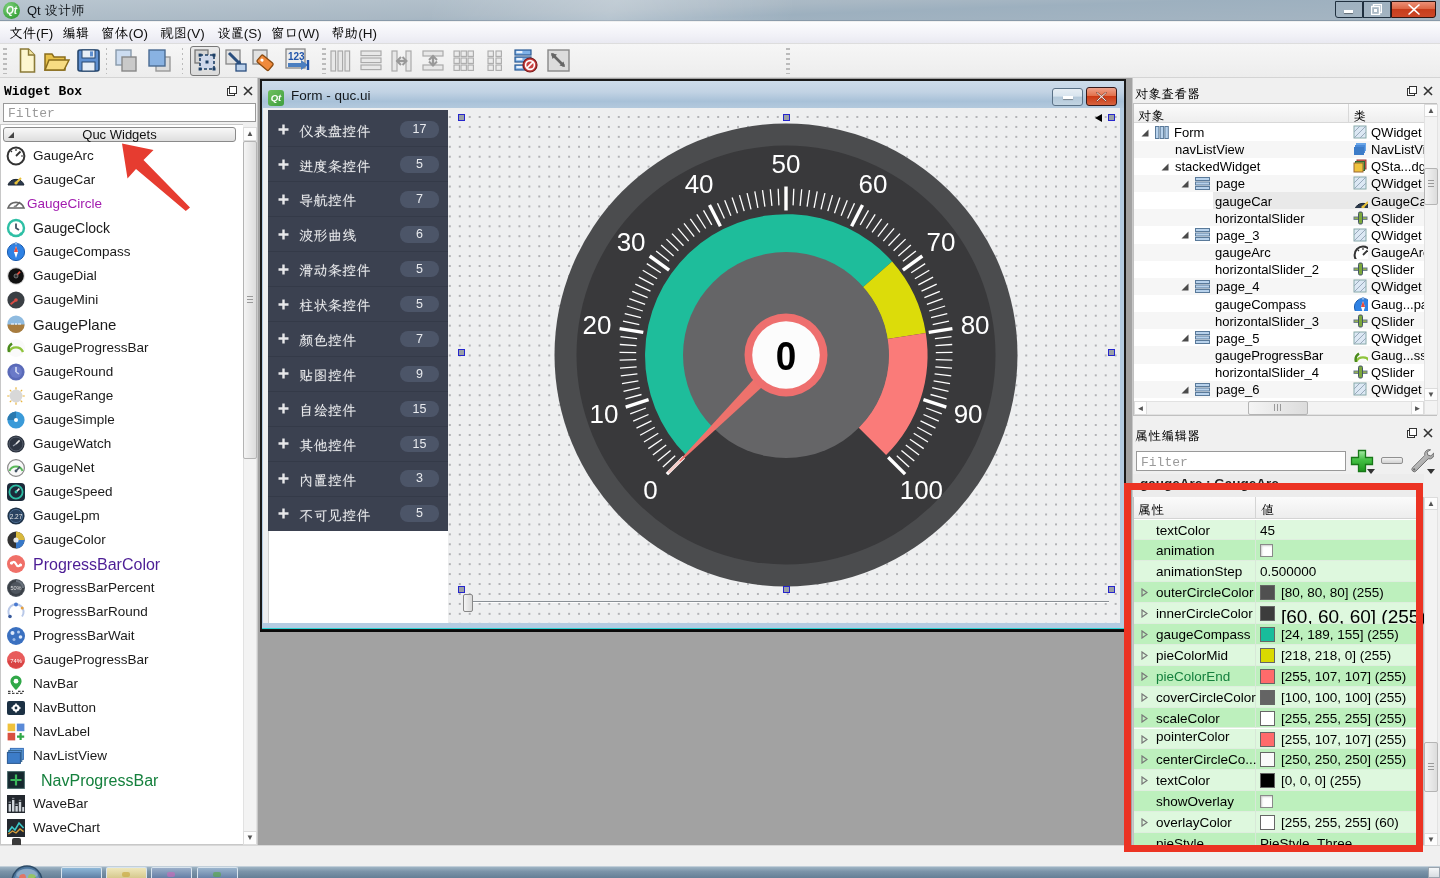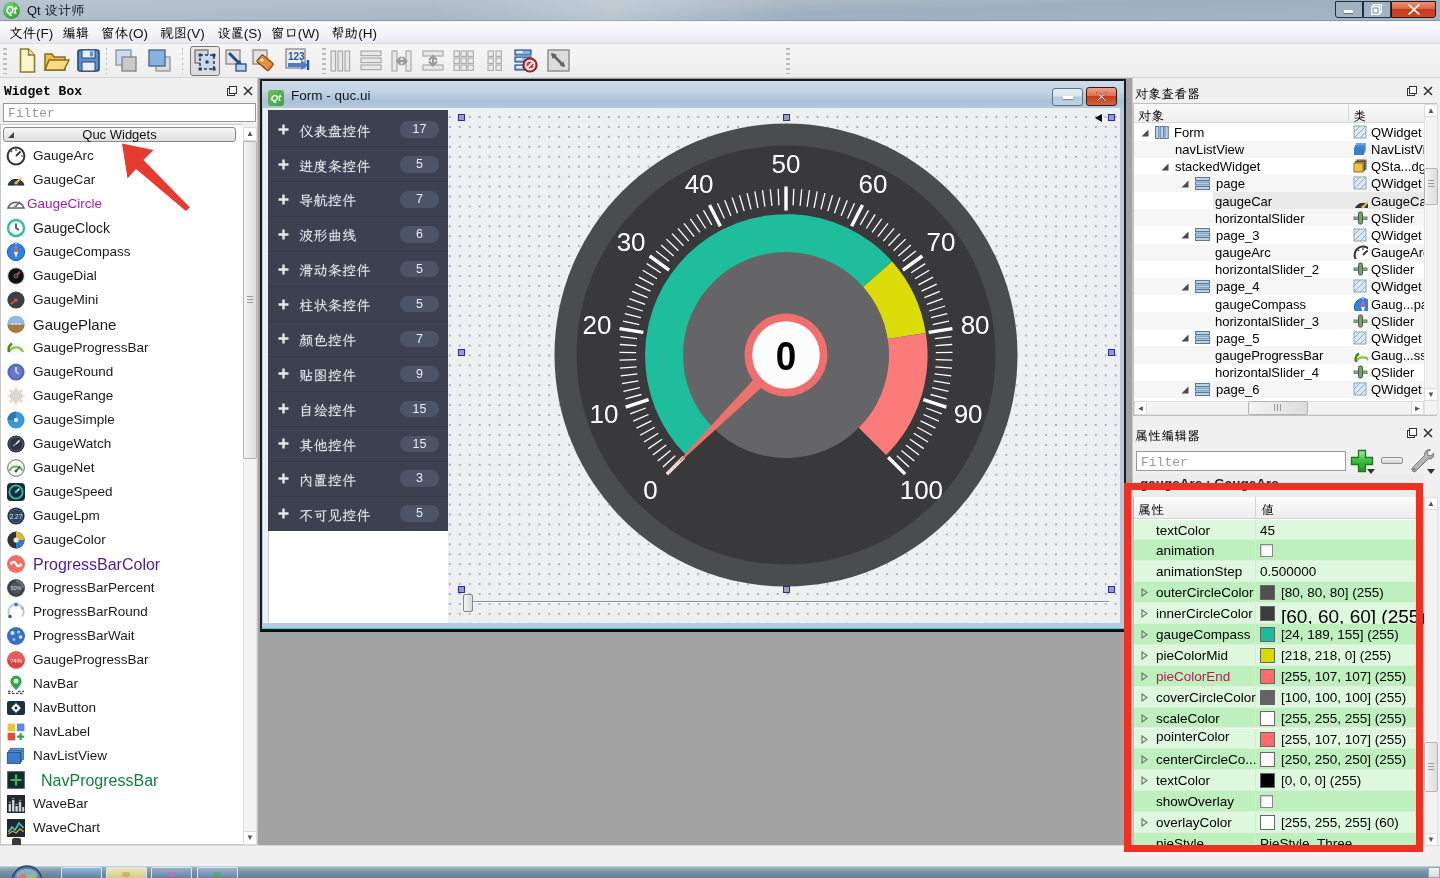--- a/index.html
+++ b/index.html
@@ -1121,21 +1121,21 @@
     <path d="M1 1 L6 4.5 L1 8 Z" fill="none" stroke="#777" stroke-width="1.2"></path>
   </svg>
 <div class="a" style="left:1156px;top:647.9px;font-size:13.5px;color:#000">pieColorMid</div>
 <div class="a" style="left:1260px;top:647.9px;width:15px;height:15px;background:#dada00;border:1px solid #666"></div>
 <div class="a" style="left:1281px;top:647.9px;font-size:13.5px;color:#000">[218, 218, 0] (255)</div>
 <div class="a" style="left:1134px;top:665.8px;width:289px;height:20.9px;background:#bdf0bd;border-bottom:1px solid #dfeedf"></div>
 <div class="a" style="left:1255px;top:665.8px;width:1px;height:20.9px;background:#d8e8d8"></div>
 <svg class="a" style="left:1141px;top:671.8px" width="7" height="9" viewBox="0 0 7 9">
     <path d="M1 1 L6 4.5 L1 8 Z" fill="none" stroke="#777" stroke-width="1.2"></path>
   </svg>
-<div class="a" style="left:1156px;top:668.8px;font-size:13.5px;color:#be185d">pieColorEnd</div>
+<div class="a" style="left:1156px;top:668.8px;font-size:13.5px;color:#15803d">pieColorEnd</div>
 <div class="a" style="left:1260px;top:668.8px;width:15px;height:15px;background:#ff6b6b;border:1px solid #666"></div>
 <div class="a" style="left:1281px;top:668.8px;font-size:13.5px;color:#000">[255, 107, 107] (255)</div>
 <div class="a" style="left:1134px;top:686.7px;width:289px;height:20.9px;background:#def8de;border-bottom:1px solid #dfeedf"></div>
 <div class="a" style="left:1255px;top:686.7px;width:1px;height:20.9px;background:#d8e8d8"></div>
 <svg class="a" style="left:1141px;top:692.7px" width="7" height="9" viewBox="0 0 7 9">
     <path d="M1 1 L6 4.5 L1 8 Z" fill="none" stroke="#777" stroke-width="1.2"></path>
   </svg>
 <div class="a" style="left:1156px;top:689.7px;font-size:13.5px;color:#000">coverCircleColor</div>
 <div class="a" style="left:1260px;top:689.7px;width:15px;height:15px;background:#646464;border:1px solid #666"></div>
 <div class="a" style="left:1281px;top:689.7px;font-size:13.5px;color:#000">[100, 100, 100] (255)</div>

